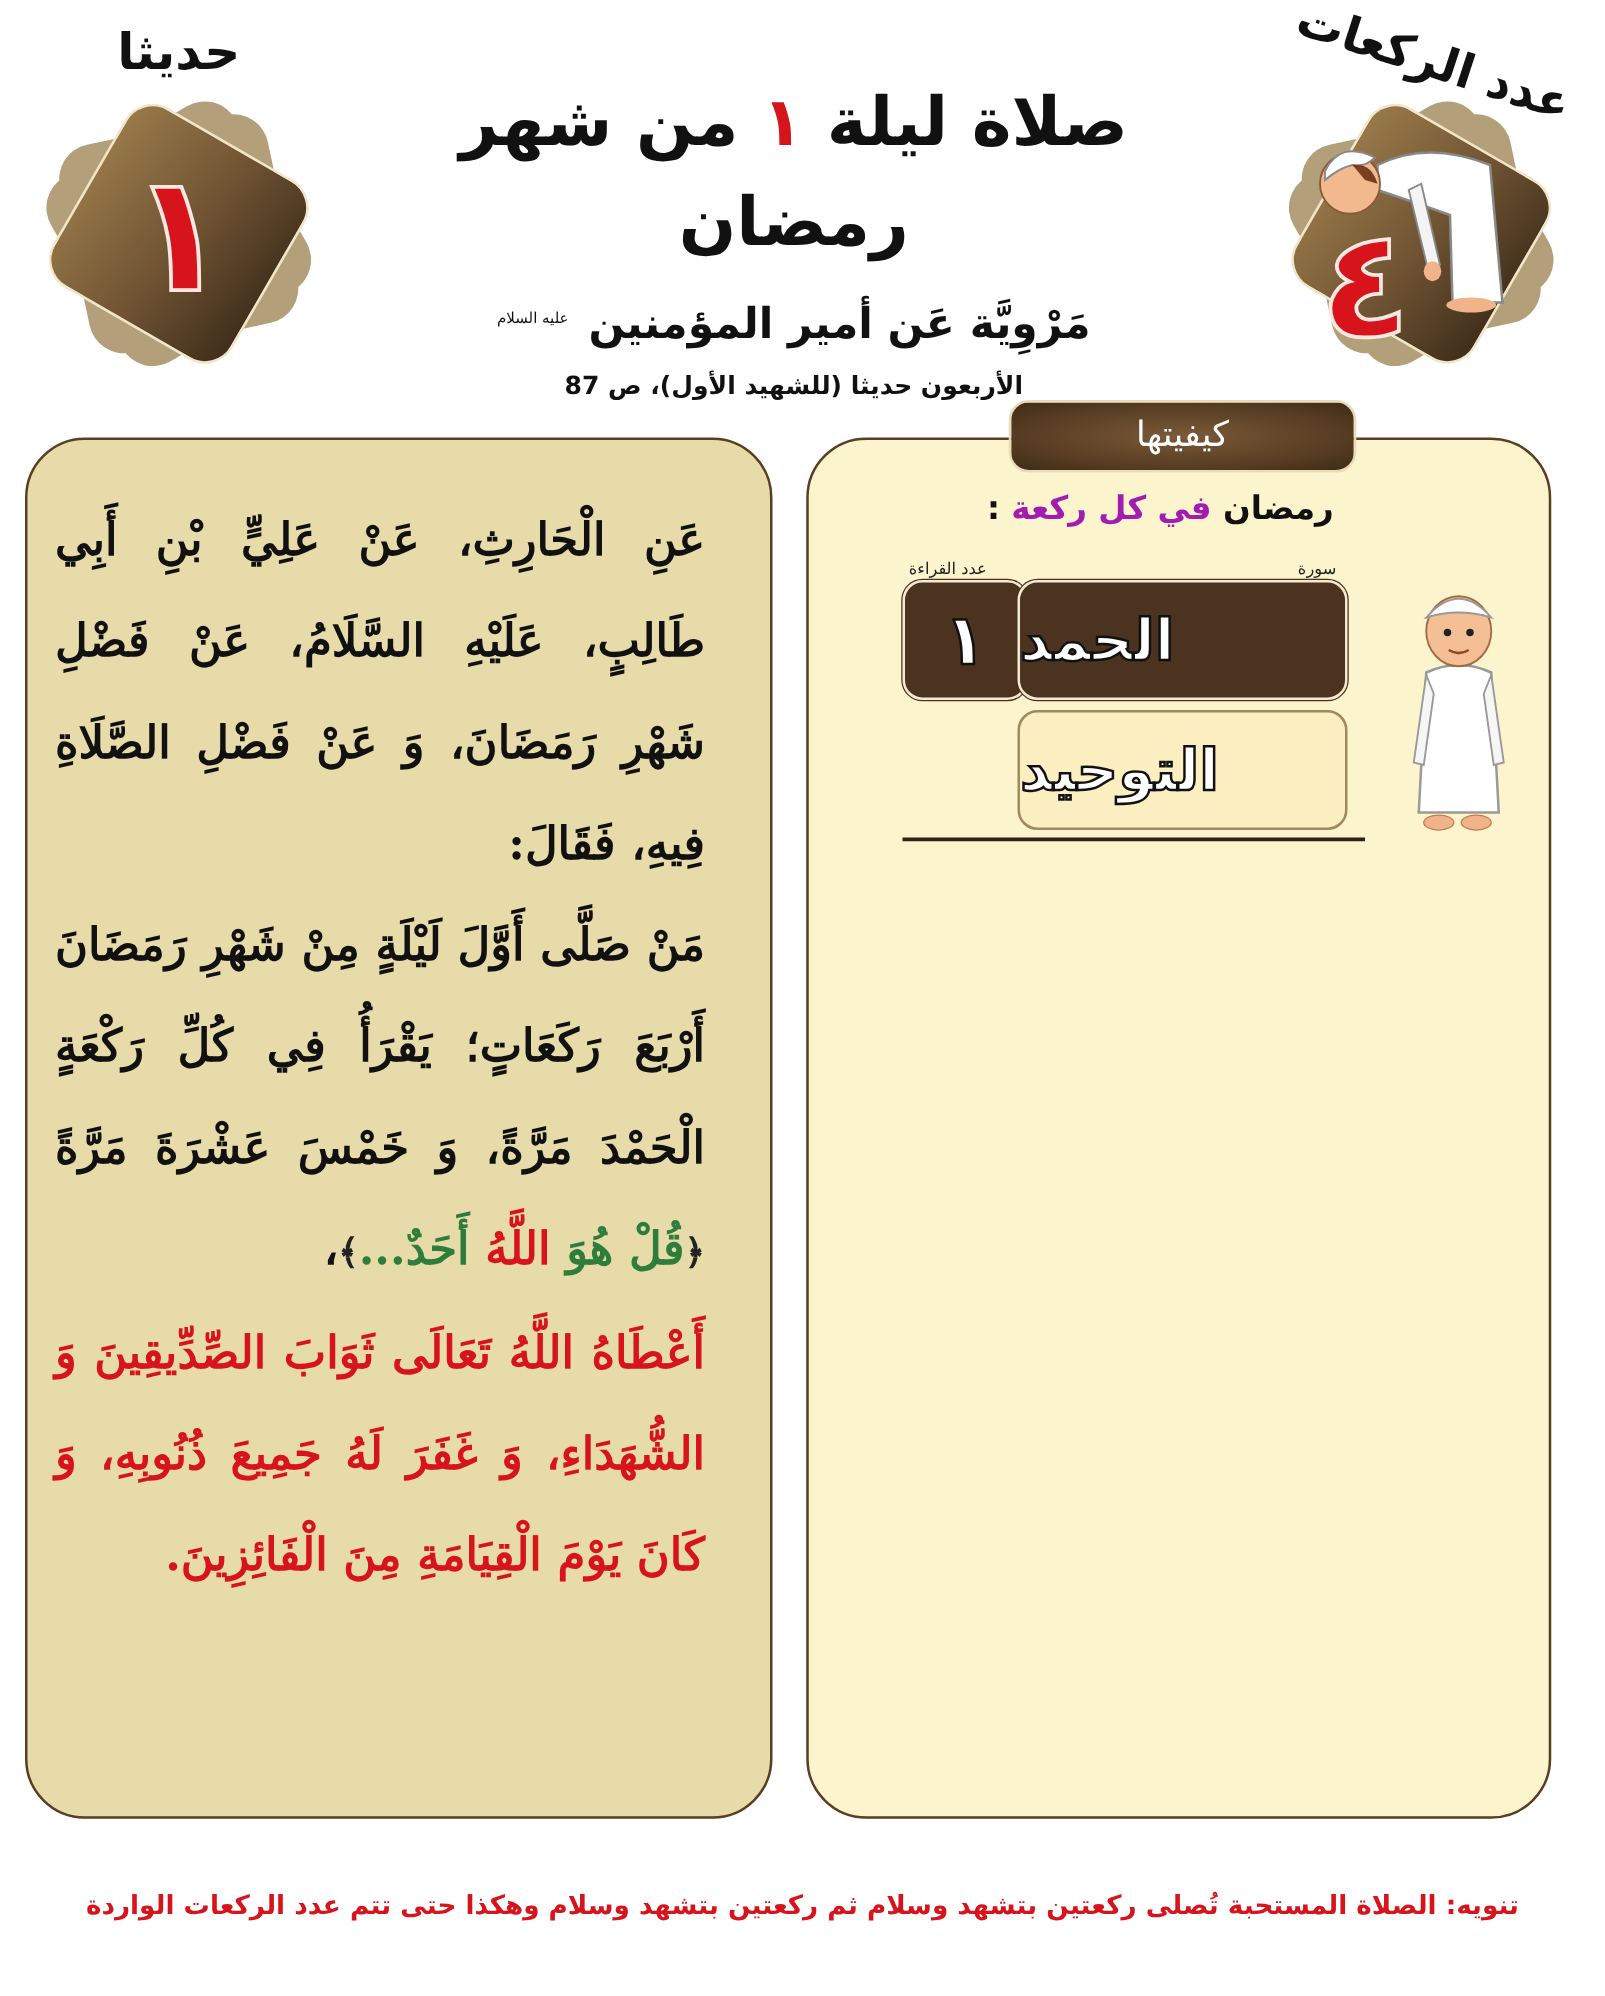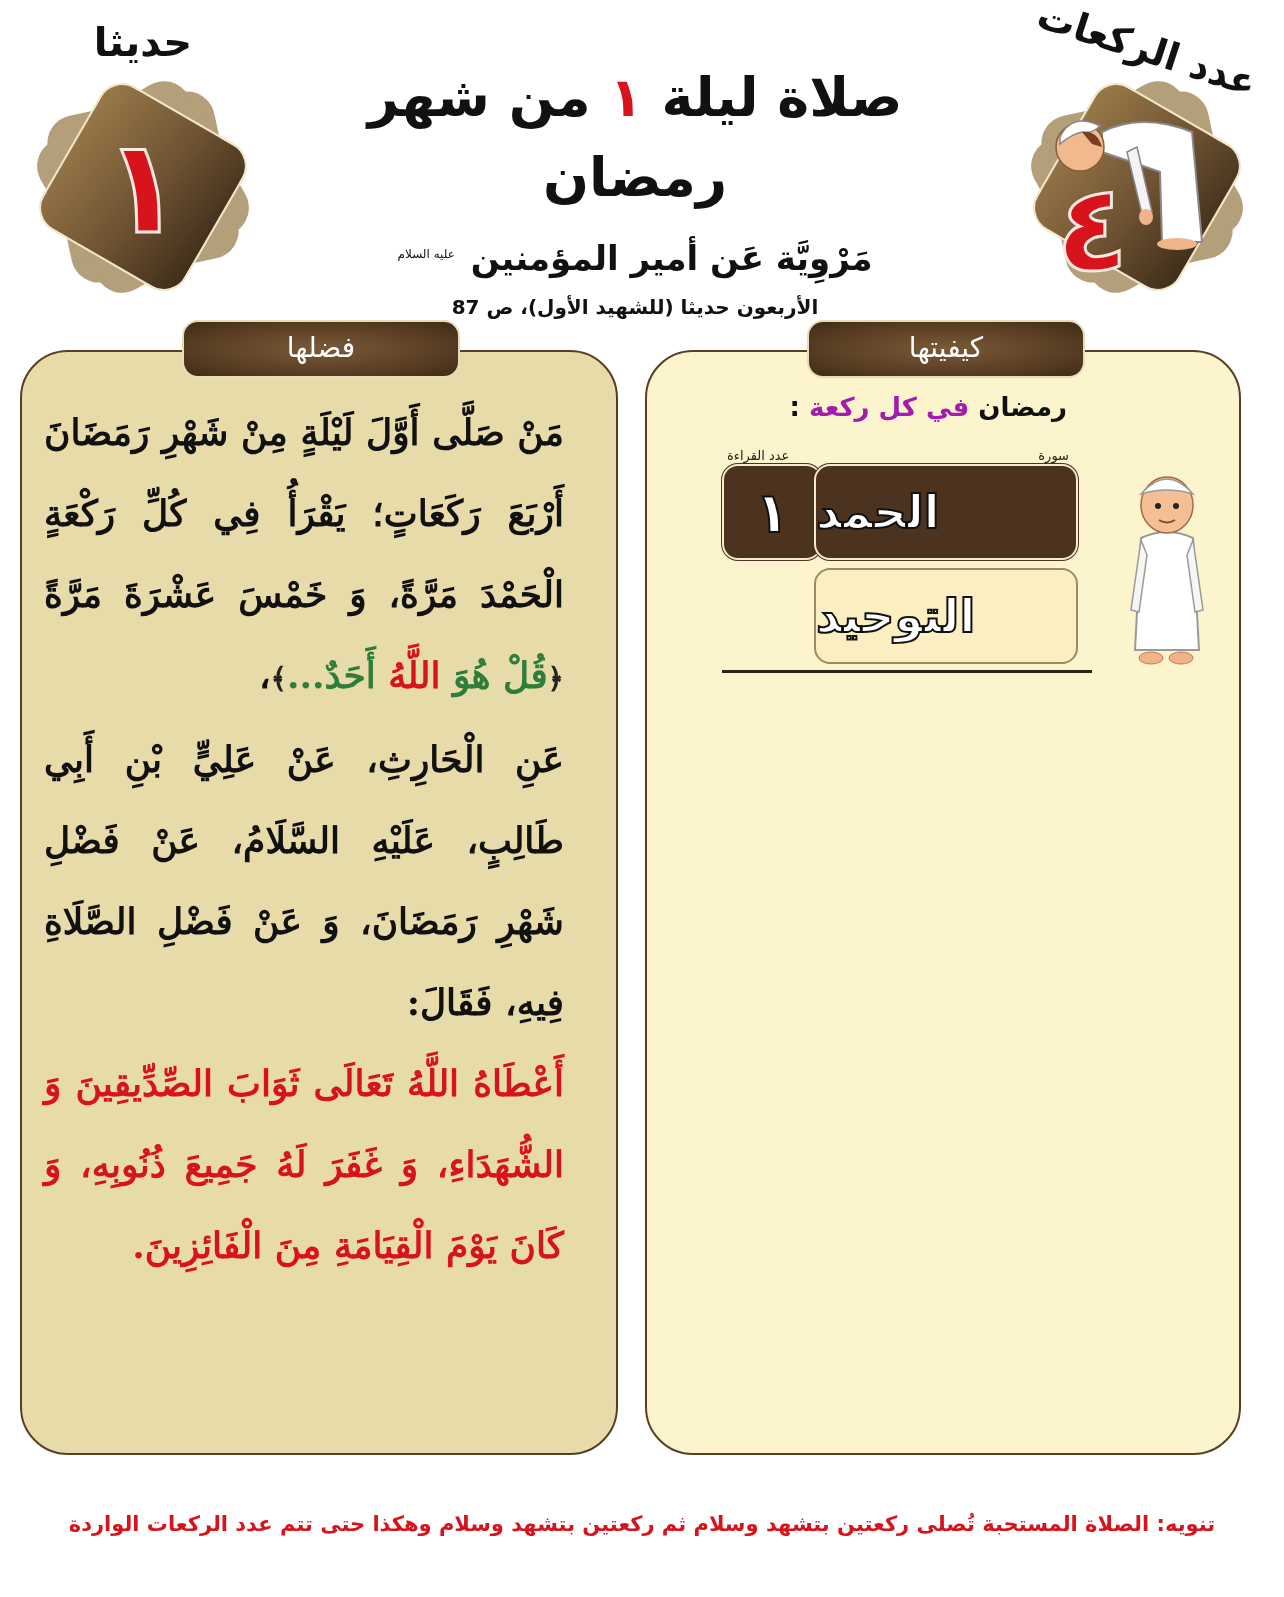--- a/index.html
+++ b/index.html
@@ -156,29 +156,28 @@
       <path d="M18 45 Q30 20 58 34 Q50 42 40 40 Q30 42 18 52 Z" fill="#ffffff" stroke="#888" stroke-width="1.5"></path>
       <path d="M40 40 Q55 38 60 55 L50 52 Z" fill="#7a3e20"></path>
 
       <ellipse cx="135" cy="152" rx="20" ry="6" fill="#f1b48a"></ellipse>
     </svg>
     <div class="badge-num">٤</div>
   </div>
 </div>
 
 <div class="panel panel-left">
-  <div class="panel-tab">فضلها</div>
   <div class="hadith">
+    <p class="indent">عَنِ الْحَارِثِ، عَنْ عَلِيٍّ بْنِ أَبِي طَالِبٍ، عَلَيْهِ السَّلَامُ، عَنْ فَضْلِ شَهْرِ رَمَضَانَ، وَ عَنْ فَضْلِ الصَّلَاةِ فِيهِ، فَقَالَ:</p>
     <p class="indent">
       <span>مَنْ صَلَّى أَوَّلَ لَيْلَةٍ مِنْ شَهْرِ رَمَضَانَ أَرْبَعَ رَكَعَاتٍ؛ يَقْرَأُ فِي كُلِّ رَكْعَةٍ الْحَمْدَ مَرَّةً، وَ خَمْسَ عَشْرَةَ مَرَّةً</span>
       <span class="orn">﴿</span><span class="green">قُلْ هُوَ</span>
       <span class="red">اللَّهُ</span>
       <span class="green">أَحَدٌ...</span><span class="orn">﴾</span><span>،</span>
     </p>
-    <p class="indent">عَنِ الْحَارِثِ، عَنْ عَلِيٍّ بْنِ أَبِي طَالِبٍ، عَلَيْهِ السَّلَامُ، عَنْ فَضْلِ شَهْرِ رَمَضَانَ، وَ عَنْ فَضْلِ الصَّلَاةِ فِيهِ، فَقَالَ:</p>
     <p class="reward indent">أَعْطَاهُ اللَّهُ تَعَالَى ثَوَابَ الصِّدِّيقِينَ وَ الشُّهَدَاءِ، وَ غَفَرَ لَهُ جَمِيعَ ذُنُوبِهِ، وَ كَانَ يَوْمَ الْقِيَامَةِ مِنَ الْفَائِزِينَ.</p>
   </div>
 </div>
 
 <div class="panel panel-right">
   <div class="panel-tab">كيفيتها</div>
 
   <div class="instr">
     <span>رمضان</span>
     <span class="red">في كل ركعة</span>

